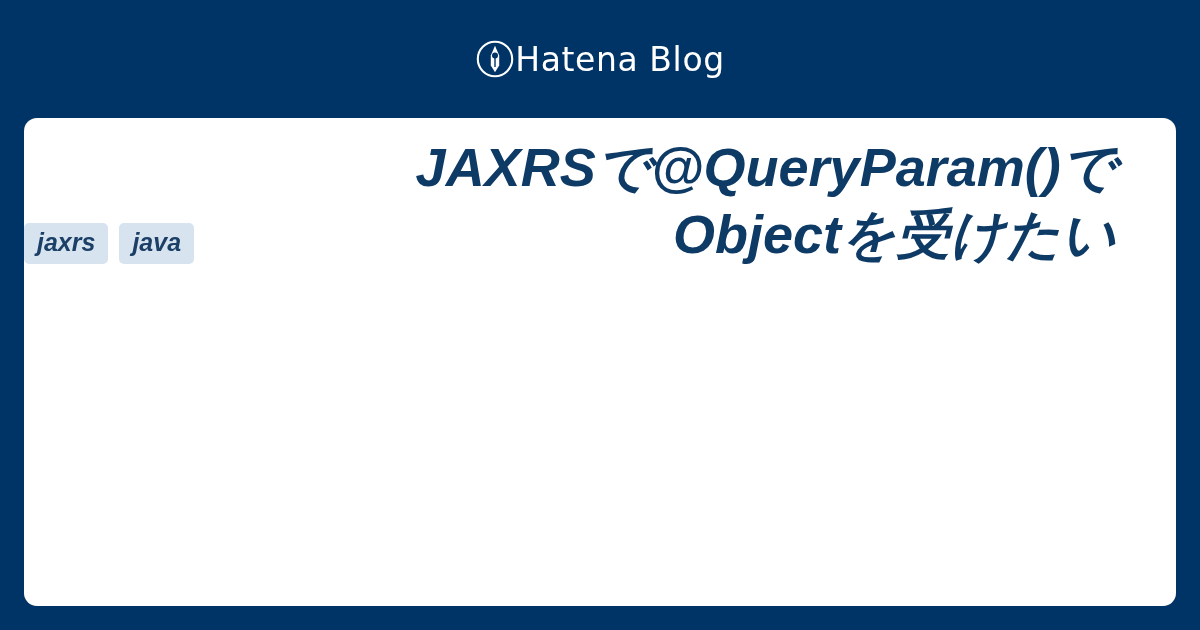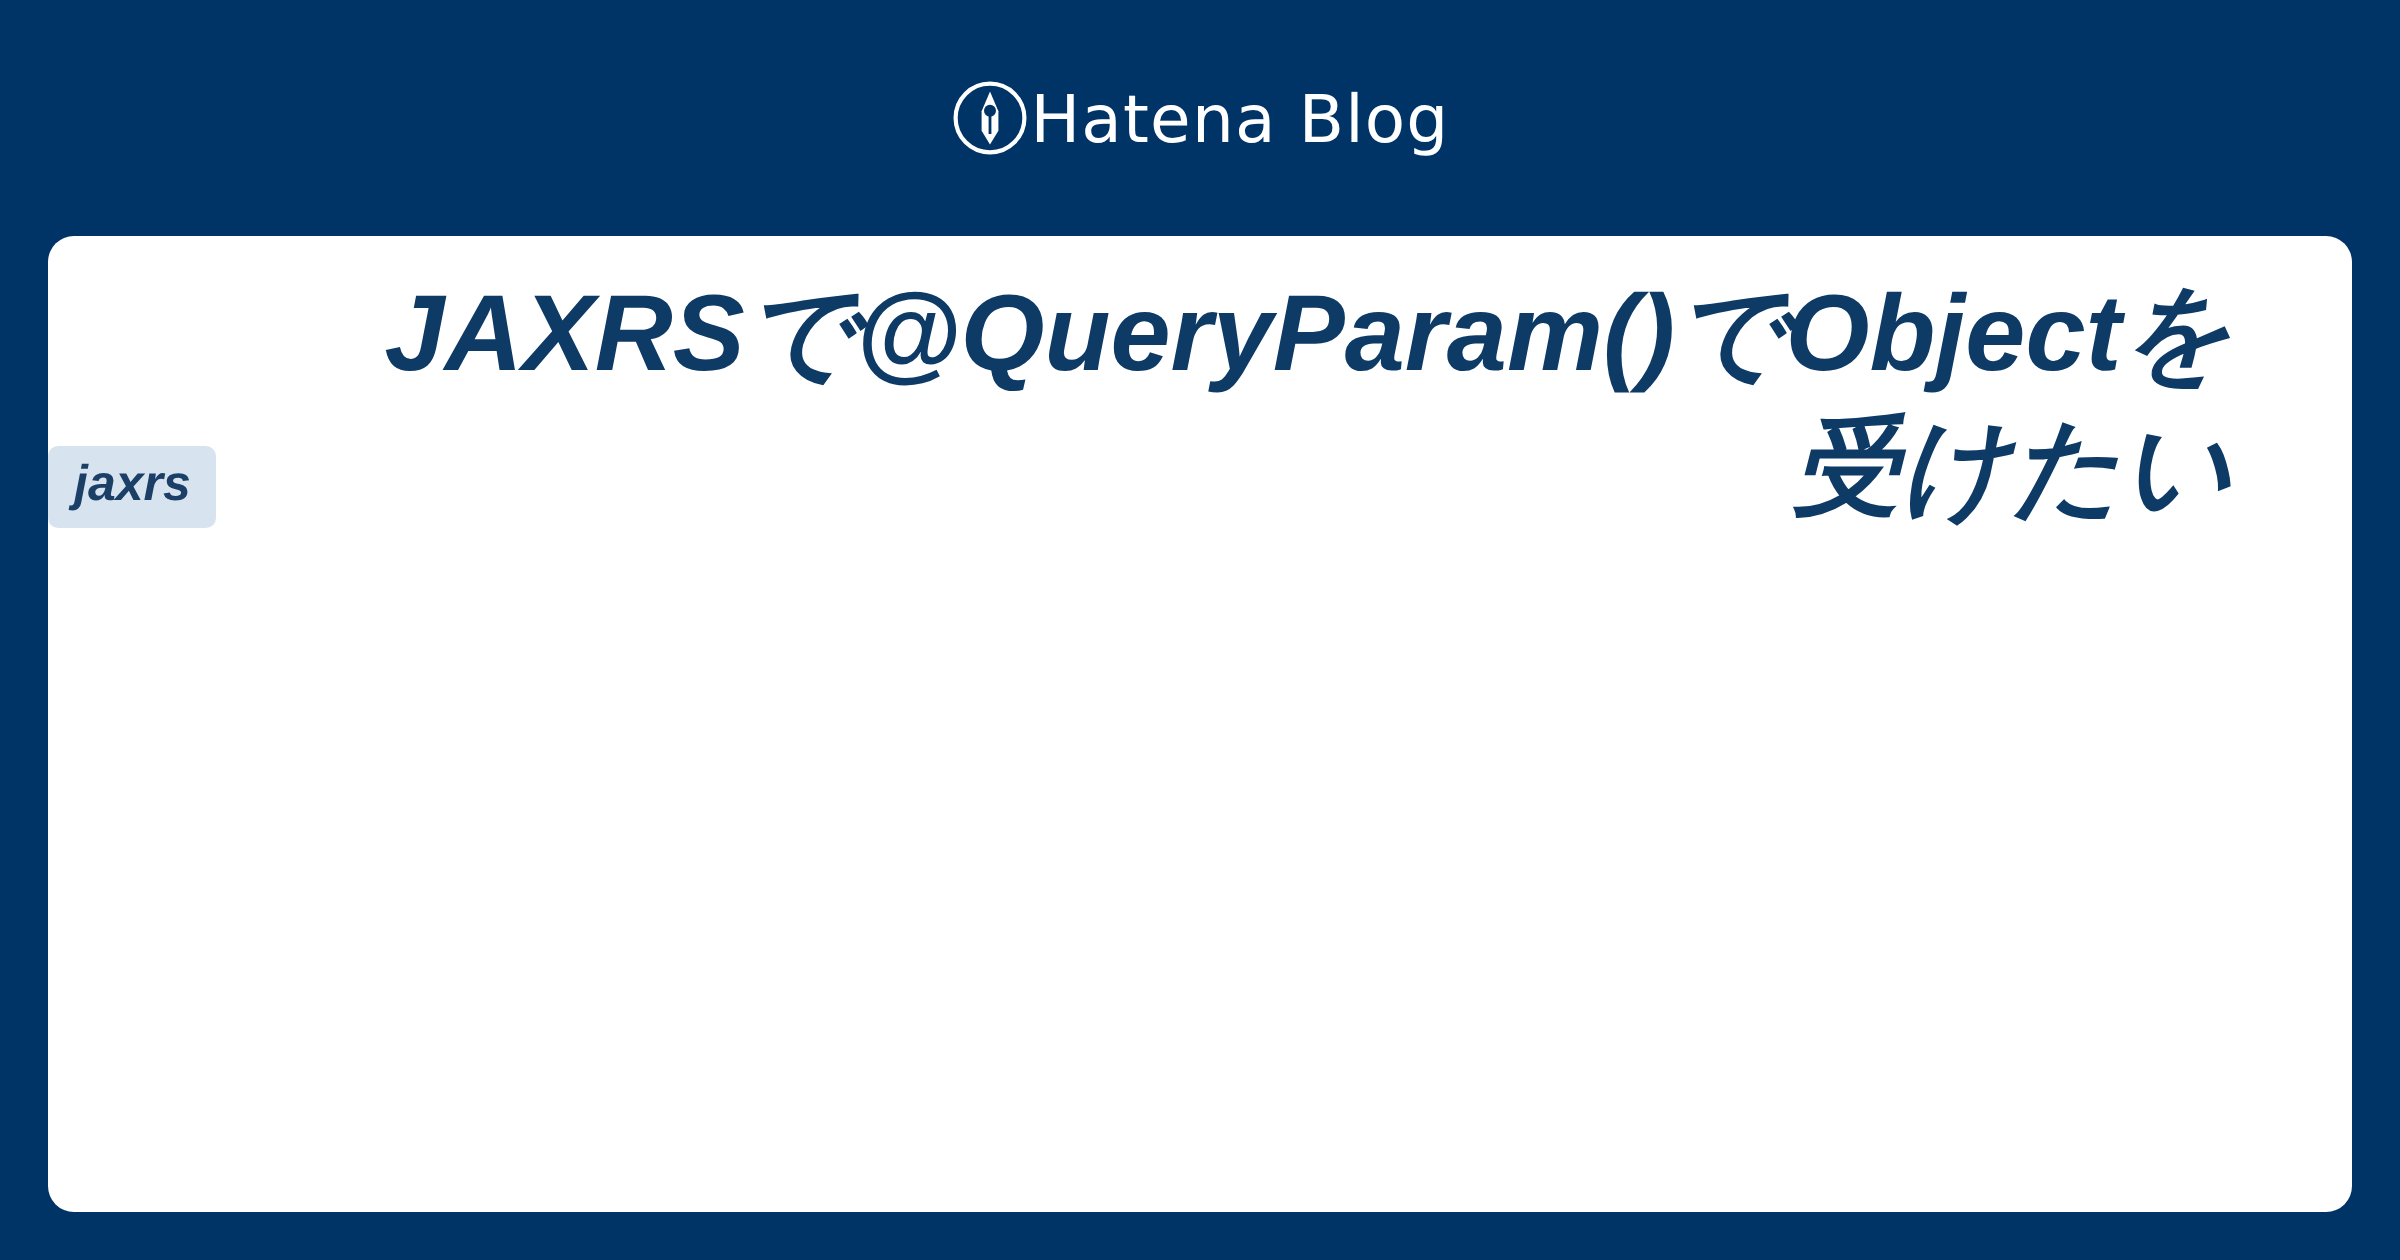--- a/index.html
+++ b/index.html
@@ -130,19 +130,20 @@
     </span>
     <span class="brand-name">Hatena Blog</span>
   </div>
 </div>
 
 <div class="entry-card">
   <div class="card-inner">
 
     <div class="entry-tags">
       <span class="entry-tag">jaxrs</span>
+      <span class="entry-tag">java</span>
     </div>
 
     <h1 class="entry-title">JAXRSで@QueryParam()でObjectを受けたい</h1>
 
 
   </div>
 </div>
 
 </body></html>

